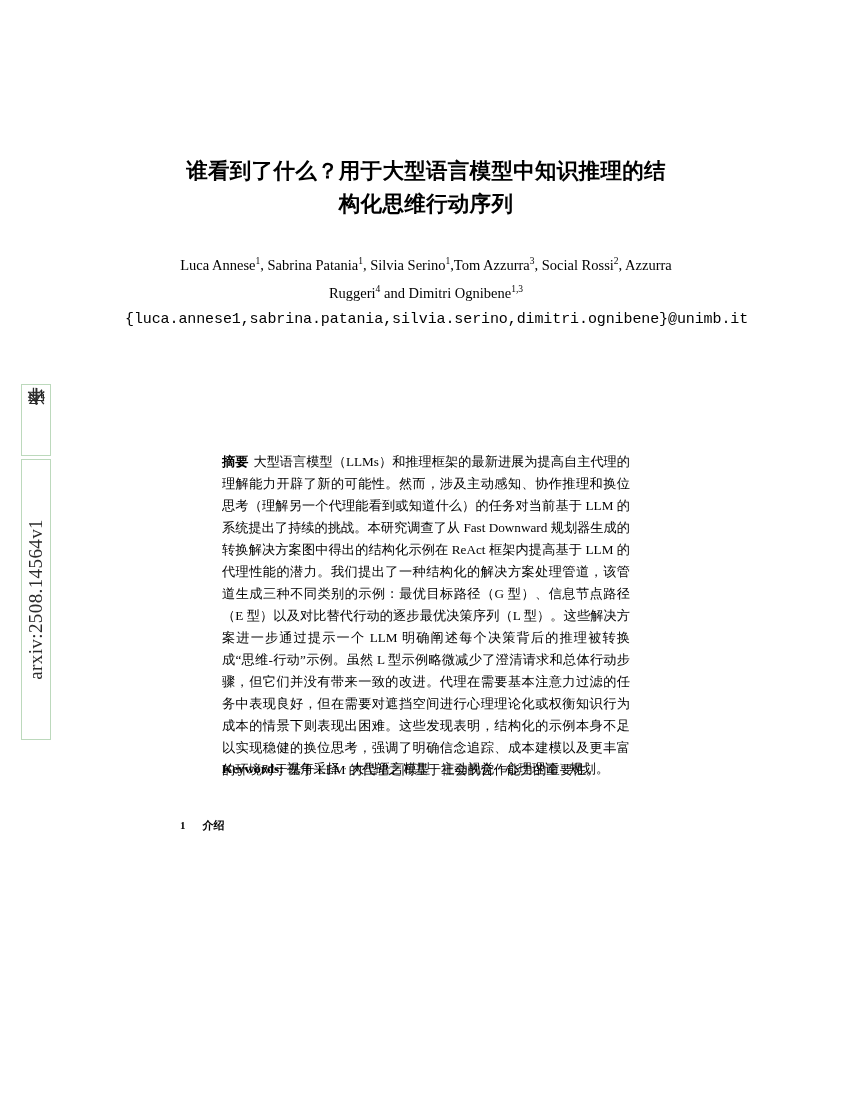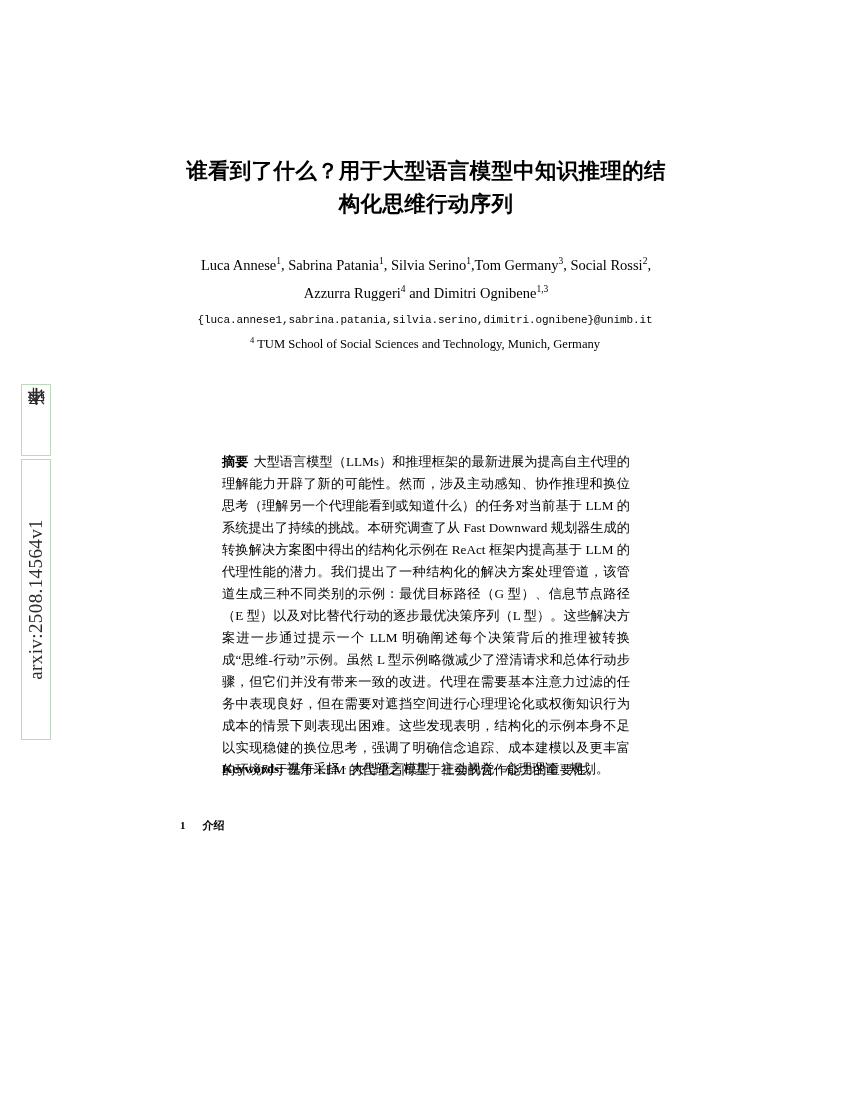--- a/index.html
+++ b/index.html
@@ -91,21 +91,21 @@
     left: 125px;
     top: 310px;
     width: 600px;
     text-align: center;
     font-size: 12.6px;
     line-height: 19.5px;
   }
   .affil-line sup { font-size: 8.5px; vertical-align: super; margin-right: 3px; }
   .mono {
     font-family: "Liberation Mono", "DejaVu Sans Mono", monospace;
-    font-size: 11px;
+    font-size: 15px;
     letter-spacing: -0.1px;
     text-align: center;
   }
 
   
   .abstract {
     position: absolute;
     left: 222px;
     top: 451px;
     width: 408px;
@@ -161,25 +161,24 @@
   </div>
   <div class="stamp-box stamp-id">
     <span class="stamp-text">arxiv:2508.14564v1</span>
   </div>
 </div>
 
 <div class="page">
 
   <div class="title">谁看到了什么？用于大型语言模型中知识推理的结构化思维行动序列</div>
 
-  <div class="authors"><span>Luca Annese</span><sup>1</sup>, <span>Sabrina Patania</span><sup>1</sup>, <span>Silvia Serino</span><sup>1</sup>,<span>Tom Germany</span><sup>3</sup>, <span>Social Rossi</span><sup>2</sup>, <span>Azzurra Ruggeri</span><sup>4</sup> and <span>Dimitri Ognibene</span><sup>1,3</sup></div>
+  <div class="authors"><span>Luca Annese</span><sup>1</sup>, <span>Sabrina Patania</span><sup>1</sup>, <span>Silvia Serino</span><sup>1</sup>,<span>Tom Azzurra</span><sup>3</sup>, <span>Social Rossi</span><sup>2</sup>, <span>Azzurra Ruggeri</span><sup>4</sup> and <span>Dimitri Ognibene</span><sup>1,3</sup></div>
 
   <div class="affiliations">
       <div class="affil-line"><span class="mono">{luca.annese1,sabrina.patania,silvia.serino,dimitri.ognibene}@unimb.it</span></div>
-      <div class="affil-line"><sup>4</sup><span>TUM School of Social Sciences and Technology, Munich, Germany</span></div>
     </div>
 
   <div class="abstract">
     <span class="abstract-label">摘要</span><span>大型语言模型（LLMs）和推理框架的最新进展为提高自主代理的理解能力开辟了新的可能性。然而，涉及主动感知、协作推理和换位思考（理解另一个代理能看到或知道什么）的任务对当前基于 LLM 的系统提出了持续的挑战。本研究调查了从 Fast Downward 规划器生成的转换解决方案图中得出的结构化示例在 ReAct 框架内提高基于 LLM 的代理性能的潜力。我们提出了一种结构化的解决方案处理管道，该管道生成三种不同类别的示例：最优目标路径（G 型）、信息节点路径（E 型）以及对比替代行动的逐步最优决策序列（L 型）。这些解决方案进一步通过提示一个 LLM 明确阐述每个决策背后的推理被转换成“思维-行动”示例。虽然 L 型示例略微减少了澄清请求和总体行动步骤，但它们并没有带来一致的改进。代理在需要基本注意力过滤的任务中表现良好，但在需要对遮挡空间进行心理理论化或权衡知识行为成本的情景下则表现出困难。这些发现表明，结构化的示例本身不足以实现稳健的换位思考，强调了明确信念追踪、成本建模以及更丰富的环境对于基于 LLM 的代理之间基于社会的合作能力的重要性。</span>
   </div>
 
   <div class="keywords">
     <span class="kw-label">Keywords:</span>
     <span><span>视角采择</span><span class="kw-sep">·</span><span>大型语言模型</span><span class="kw-sep">·</span><span>主动视觉</span><span class="kw-sep">·</span><span>心理理论</span><span class="kw-sep">·</span><span>规划。</span></span>
   </div>

